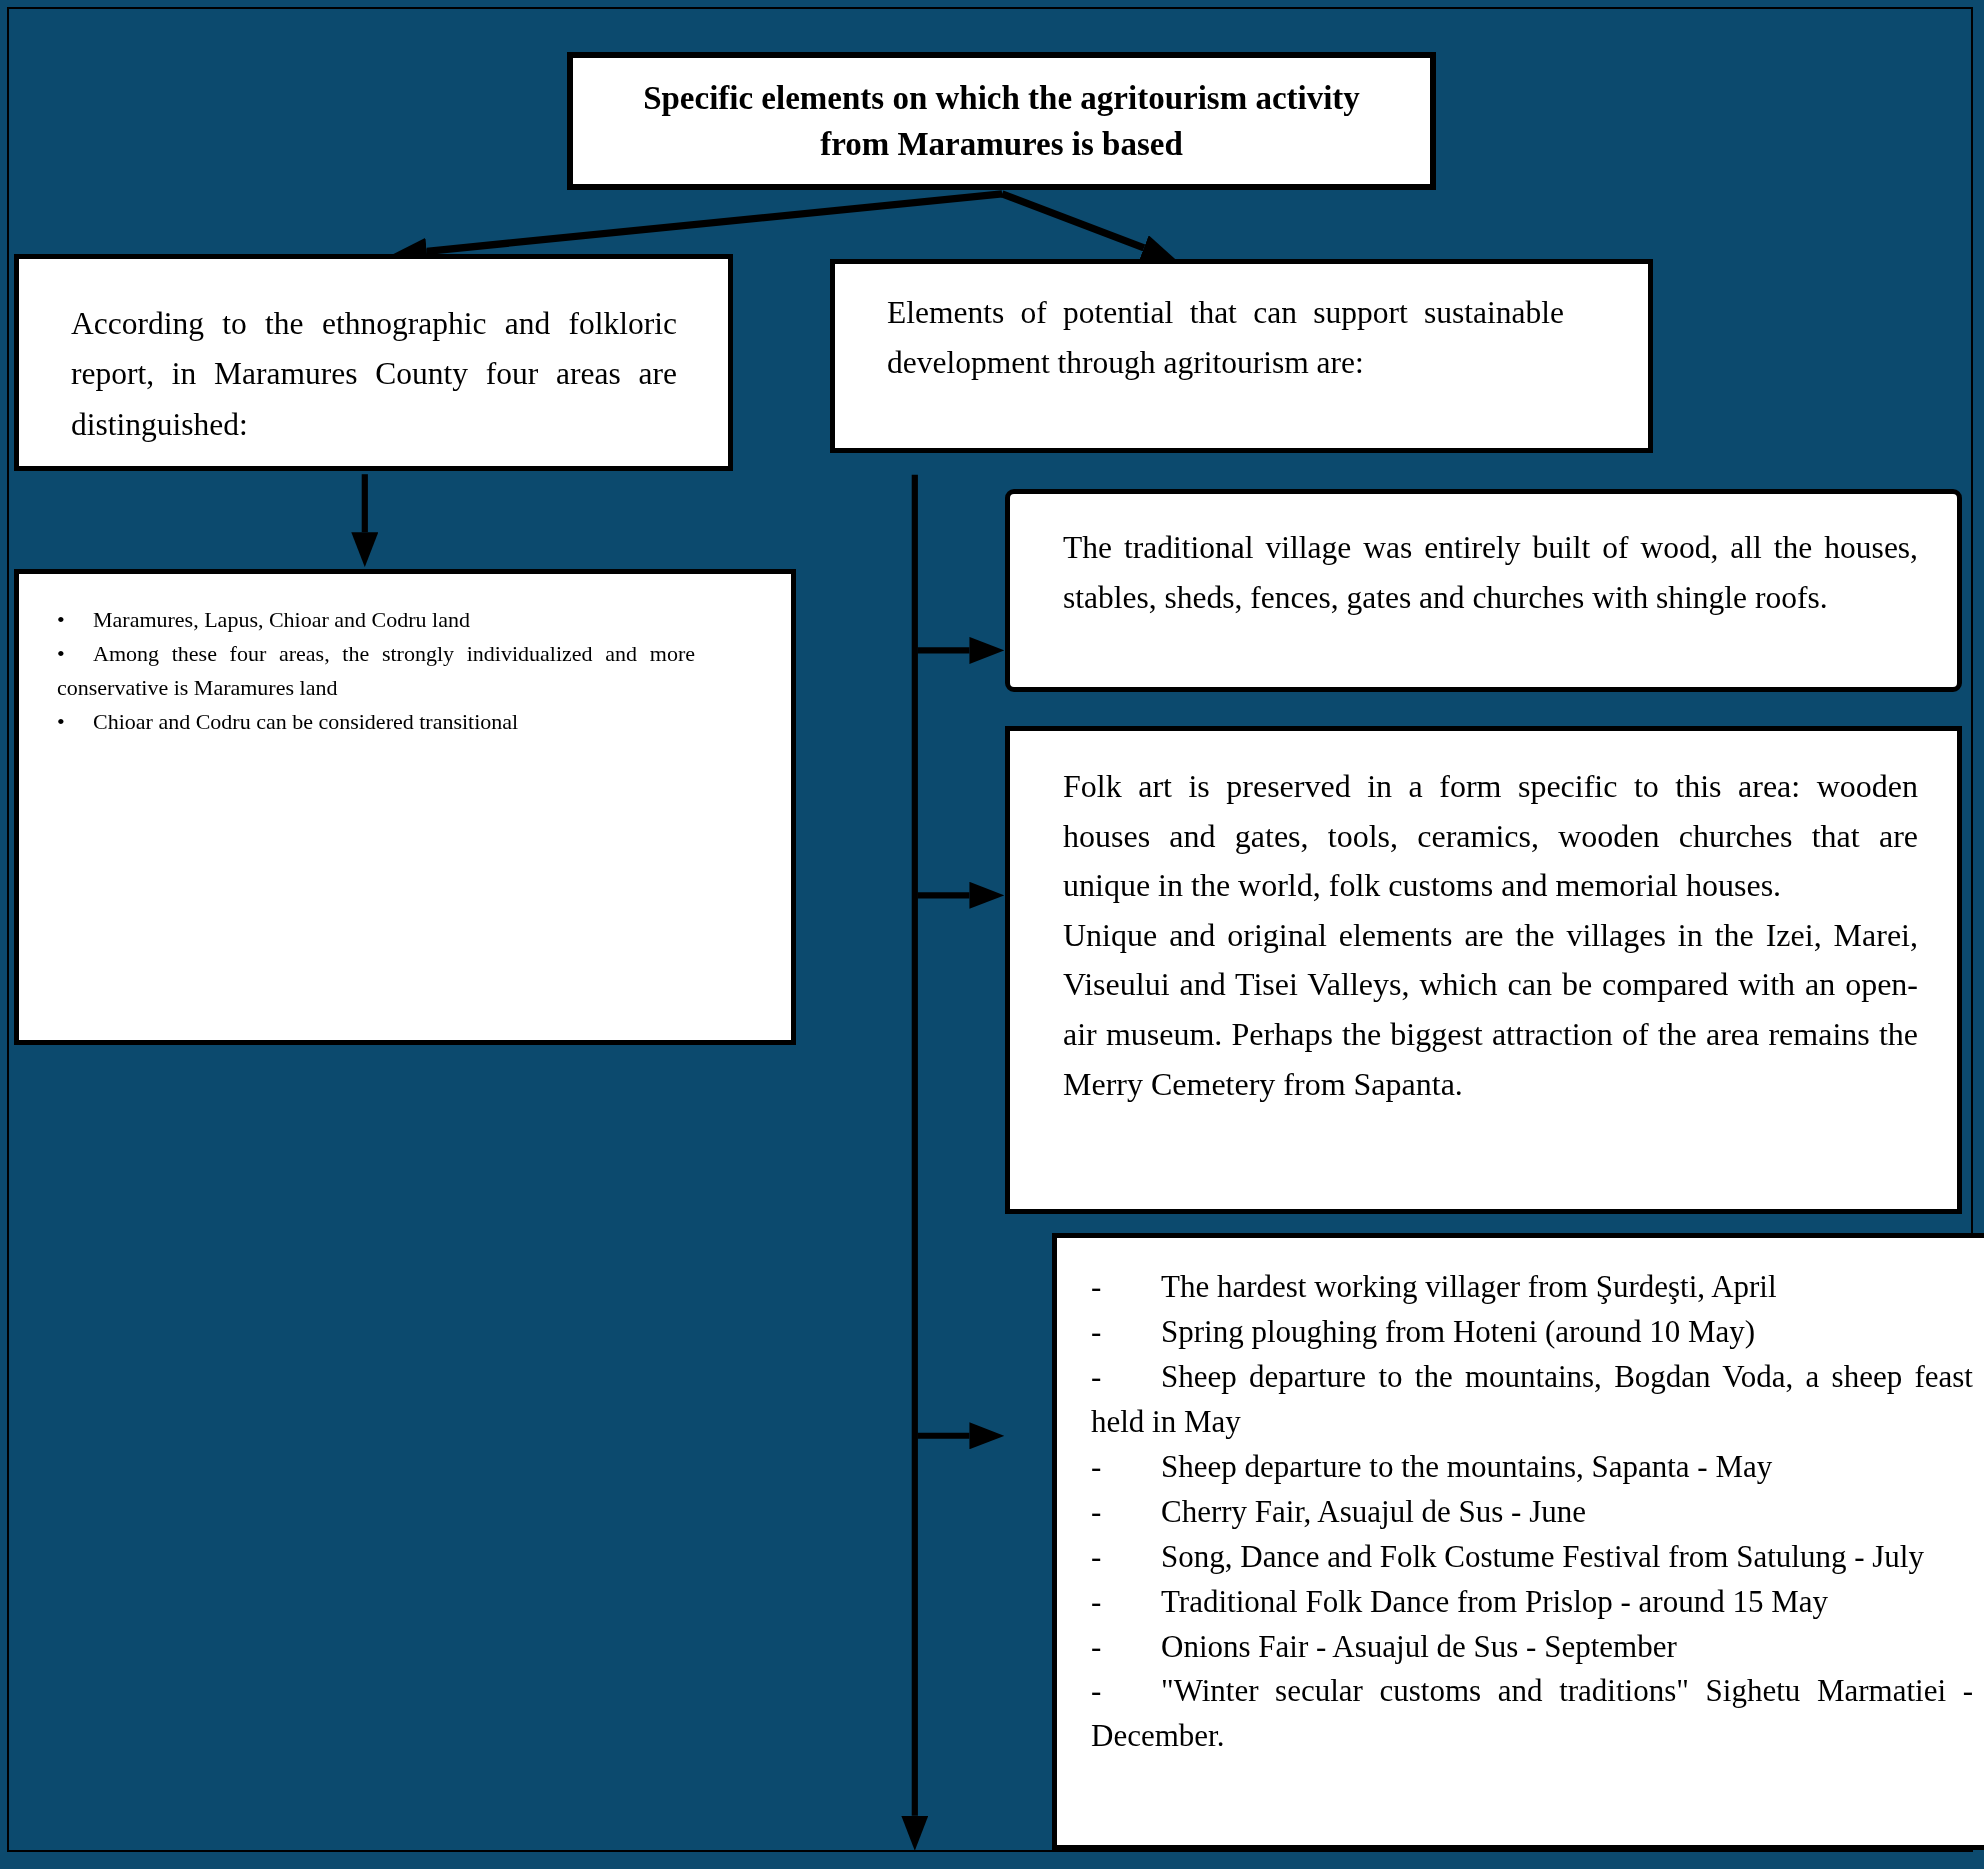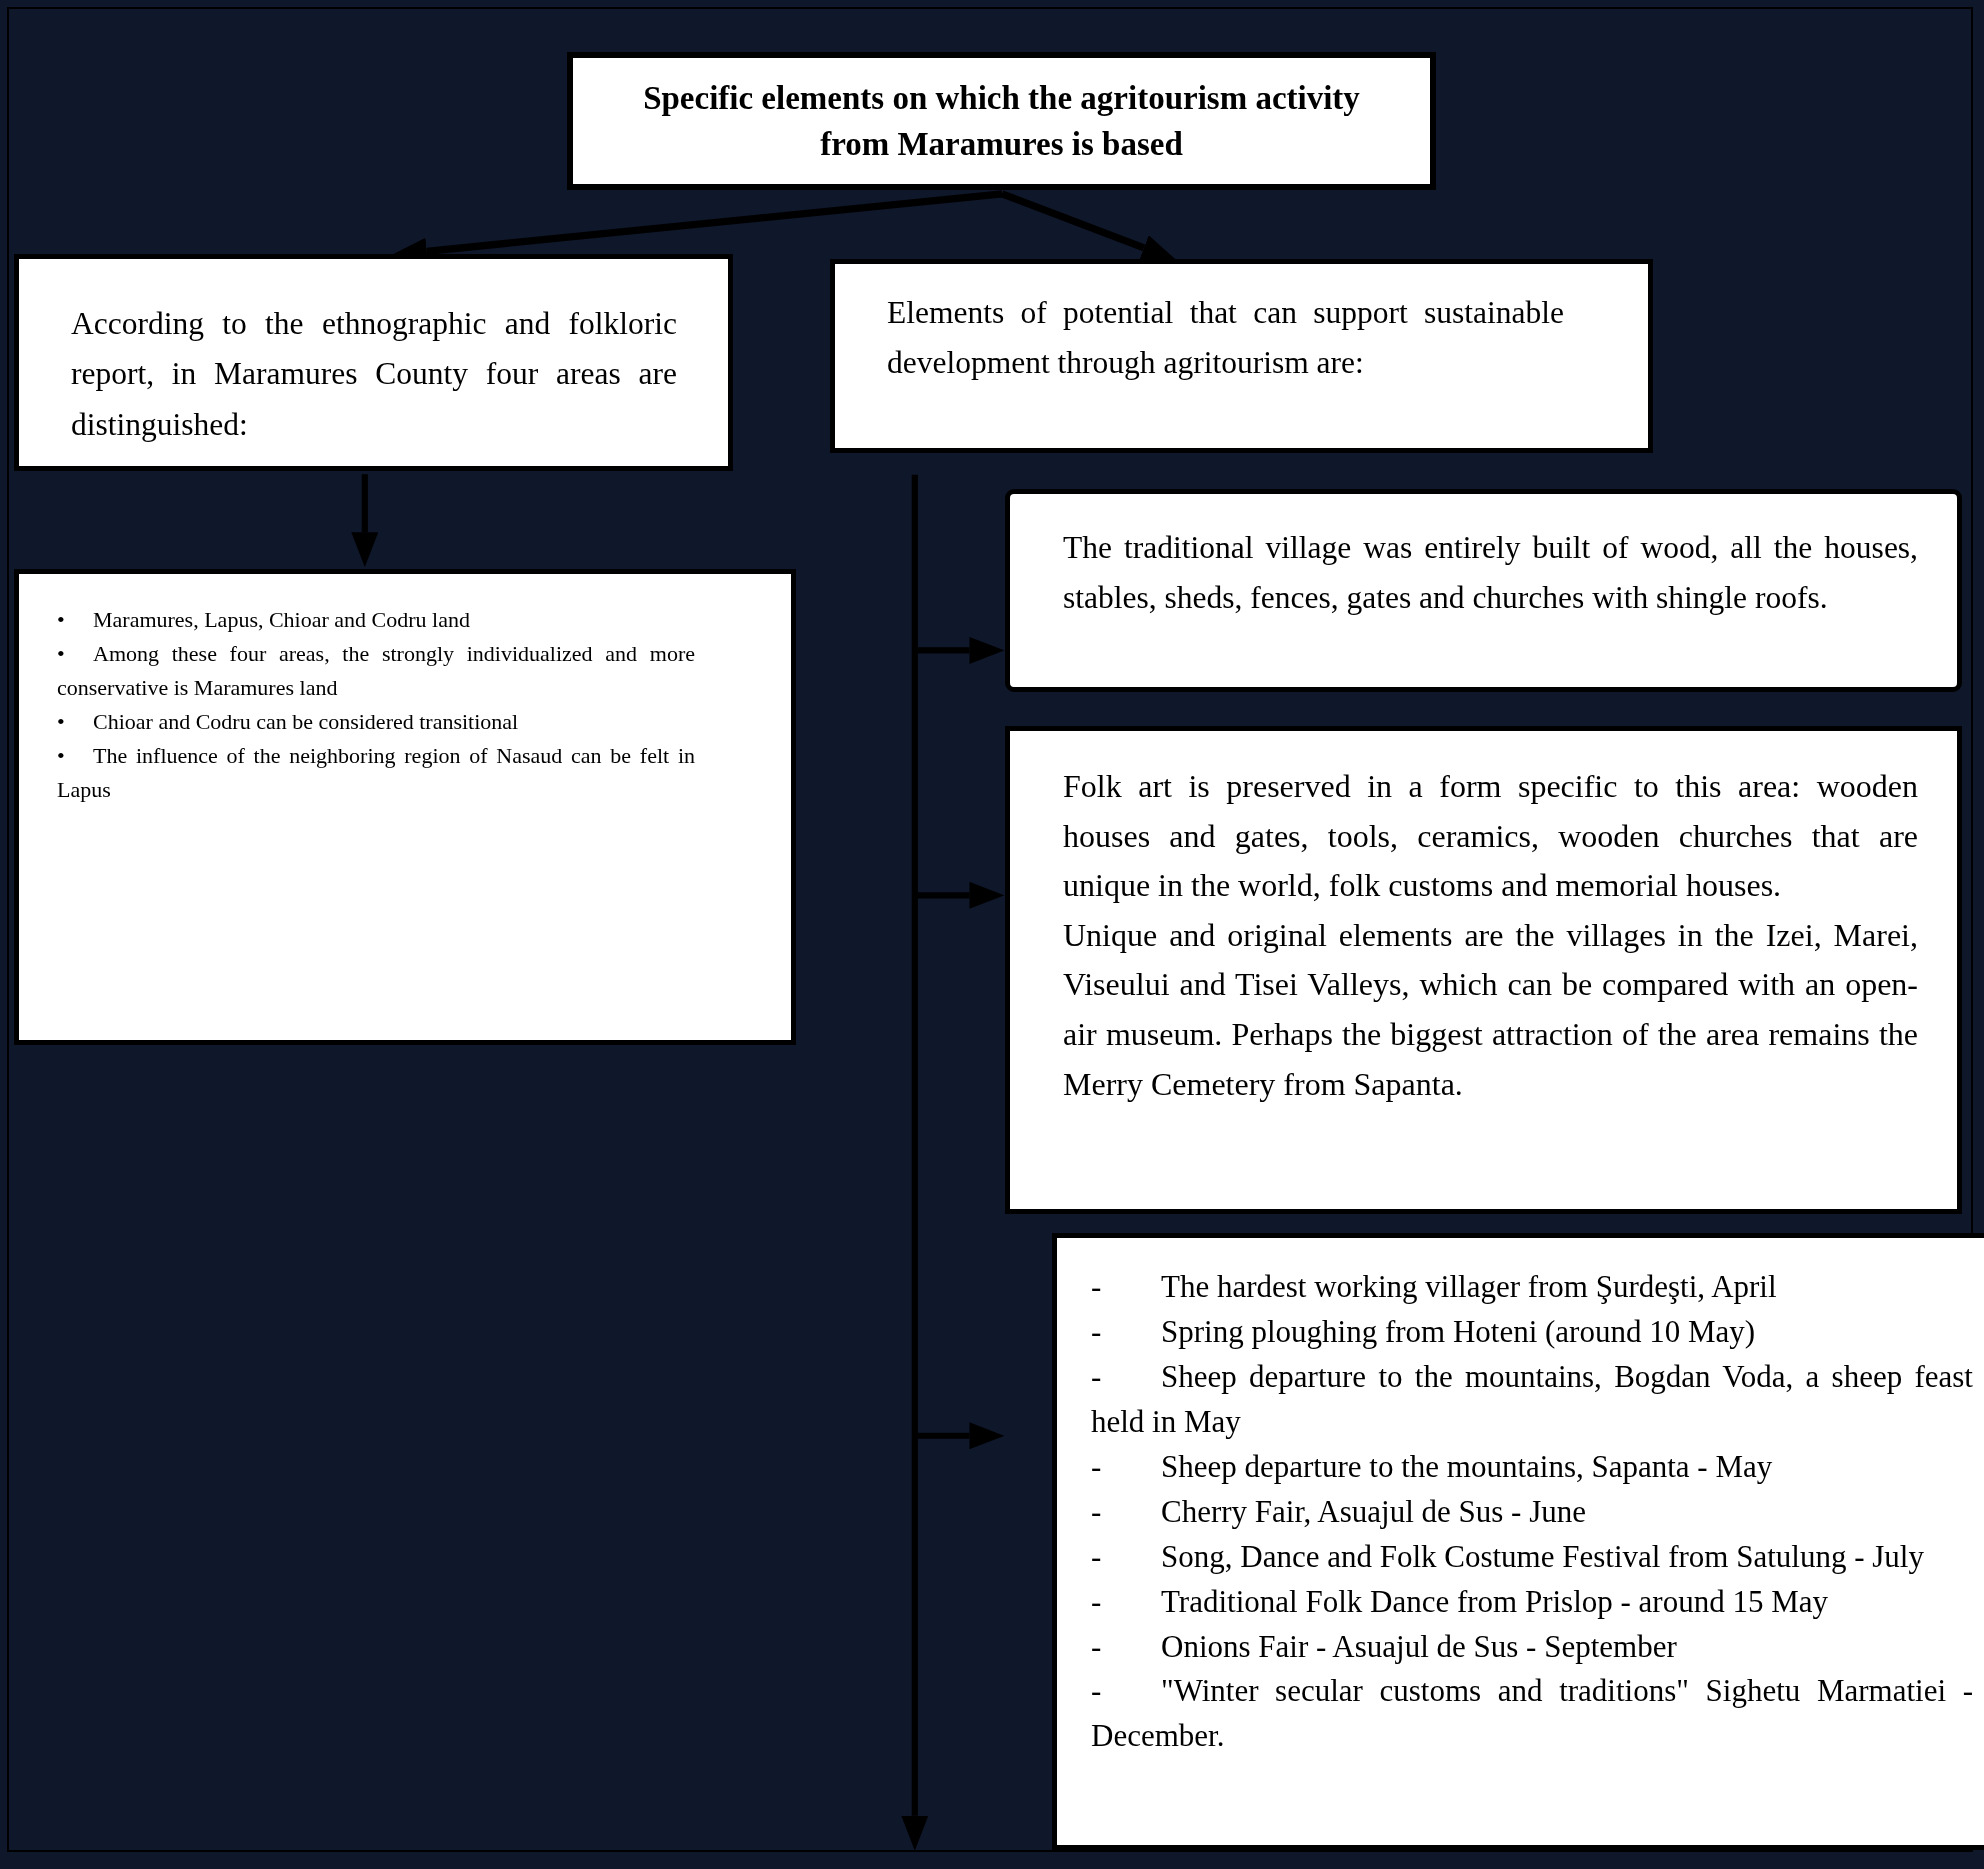--- a/index.html
+++ b/index.html
@@ -1,20 +1,20 @@
 <!DOCTYPE html>
 <html style="font-size:9px"><head>
 <meta charset="utf-8">
 <style>
   html, body { margin: 0; padding: 0; background: #ffffff; }
   .canvas {
     position: relative;
     width: 1985px;
     height: 1870px;
-    background: #0f172a;
+    background: #0c4a6e;
     color: #000000;
     font-family: "Liberation Serif", serif;
   }
   .outer-frame {
     position: absolute;
     left: 7.3px; top: 7.3px;
     width: 1966px; height: 1845px;
     border: 2.8px solid #000;
     box-sizing: border-box;
   }
@@ -112,21 +112,20 @@
 
   <div class="box bullets-box">
     <div>
 
         <p class="bullet-item"><span class="bullet">•</span><span class="item-text">Maramures, Lapus, Chioar and Codru land</span></p>
 
         <p class="bullet-item"><span class="bullet">•</span><span class="item-text">Among these four areas, the strongly individualized and more conservative is Maramures land</span></p>
 
         <p class="bullet-item"><span class="bullet">•</span><span class="item-text">Chioar and Codru can be considered transitional</span></p>
 
-        <p class="bullet-item"><span class="bullet">•</span><span class="item-text">The influence of the neighboring region of Nasaud can be felt in Lapus</span></p>
       </div>
   </div>
 
   <div class="box village-box body-text">
     <p>The traditional village was entirely built of wood, all the houses, stables, sheds, fences, gates and churches with shingle roofs.</p>
   </div>
 
   <div class="box folkart-box">
     <p>Folk art is preserved in a form specific to this area: wooden houses and gates, tools, ceramics, wooden churches that are unique in the world, folk customs and memorial houses.</p>
     <p>Unique and original elements are the villages in the Izei, Marei, Viseului and Tisei Valleys, which can be compared with an open-air museum. Perhaps the biggest attraction of the area remains the Merry Cemetery from Sapanta.</p>

